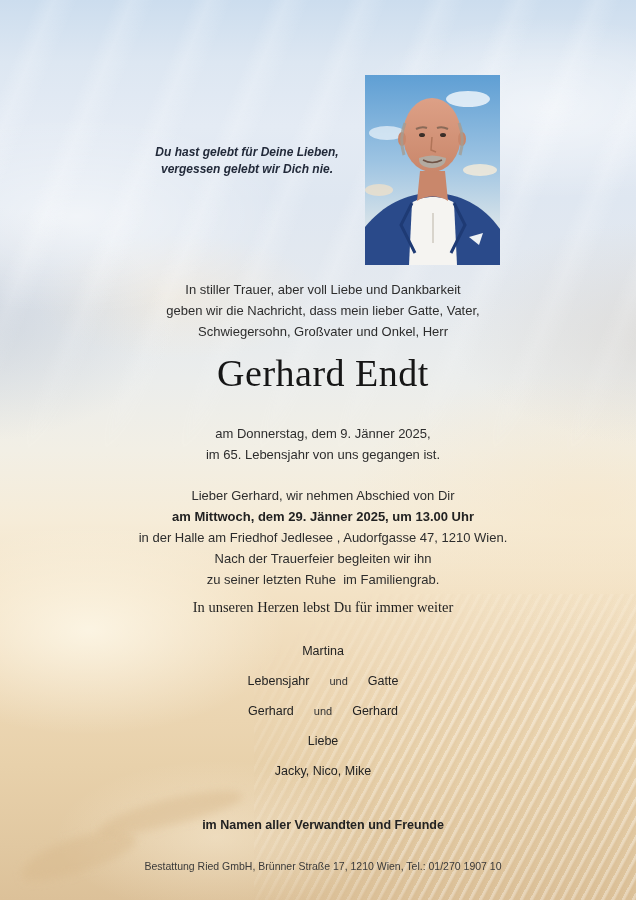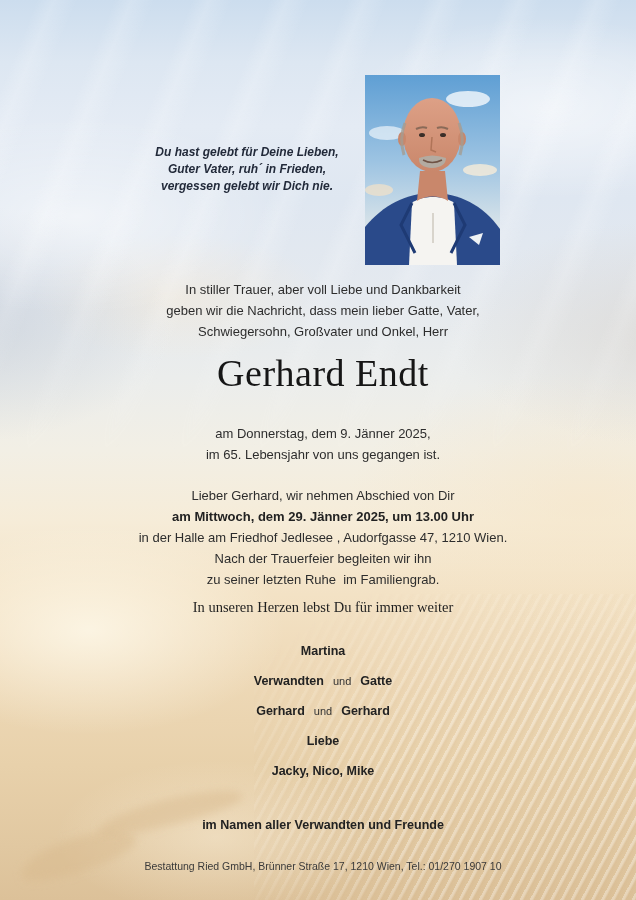--- a/index.html
+++ b/index.html
@@ -64,40 +64,39 @@
     color:#161616;letter-spacing:.5px;
   }
   .death{top:424px;font-size:13px;line-height:20.5px;color:#2d2d2d;}
   .funeral{top:485px;font-size:13px;line-height:21px;color:#2d2d2d;}
   .funeral .bold{font-weight:bold;color:#222;}
   .memorial{
     top:599px;font-family:"Liberation Serif",serif;font-size:14.5px;color:#1f1f1f;
   }
   .family{top:641px;}
   .family-line{line-height:20px;margin-bottom:10px;font-size:12.5px;}
-  .family-line .fam-name{font-weight:bold;color:#222;}
+  .family-line .fam-name{font-weight:normal;color:#222;}
   .family-line .conj{font-weight:400;font-size:11px;color:#333;}
-  .family-line span + span{margin-left:9px;text-align:right;}
+  .family-line span + span{margin-left:20px;text-align:right;}
   .closing{top:818px;font-size:12.5px;font-weight:bold;color:#222;}
   .footer{top:860px;font-size:10.5px;color:#3a3a3a;}
   .keep-space{white-space:pre-wrap;}
 </style>
 </head>
 <body>
 
 <div class="card">
 
   <div class="rays"></div>
   <div class="wheat-streaks"></div>
   <div class="wheat-ear ear1"></div>
   <div class="wheat-ear ear2"></div>
 
   <div class="poem">
     <div>Du hast gelebt für Deine Lieben,</div>
-    <div>Guter Vater, ruh´ in Frieden,</div>
     <div>vergessen gelebt wir Dich nie.</div>
   </div>
 
   <svg class="photo" viewBox="0 0 135 190">
     <defs>
       <linearGradient id="sky" x1="0" y1="0" x2="0" y2="1">
         <stop offset="0" stop-color="#5f9fd4"></stop>
         <stop offset="0.45" stop-color="#9cc3e2"></stop>
         <stop offset="0.8" stop-color="#d9e4e9"></stop>
         <stop offset="1" stop-color="#e8e0d2"></stop>
@@ -161,21 +160,21 @@
     <div class="bold">am Mittwoch, dem 29. Jänner 2025, um 13.00 Uhr</div>
     <div>in der Halle am Friedhof Jedlesee , Audorfgasse 47, 1210 Wien.</div>
     <div>Nach der Trauerfeier begleiten wir ihn</div>
     <div class="keep-space">zu seiner letzten Ruhe  im Familiengrab.</div>
   </div>
 
   <div class="txt memorial">In unseren Herzen lebst Du für immer weiter</div>
 
   <div class="txt family">
       <div class="family-line"><span class="fam-name">Martina</span></div>
-      <div class="family-line"><span class="fam-name">Verwandten</span><span class="conj">und</span><span class="fam-name">Gatte</span></div>
+      <div class="family-line"><span class="fam-name">Lebensjahr</span><span class="conj">und</span><span class="fam-name">Gatte</span></div>
       <div class="family-line"><span class="fam-name">Gerhard</span><span class="conj">und</span><span class="fam-name">Gerhard</span></div>
       <div class="family-line"><span class="fam-name">Liebe</span></div>
       <div class="family-line"><span class="fam-name">Jacky, Nico, Mike</span></div>
     </div>
 
   <div class="txt closing">im Namen aller Verwandten und Freunde</div>
 
   <div class="txt footer">Bestattung Ried GmbH, Brünner Straße 17, 1210 Wien, Tel.: 01/270 1907 10</div>
 
 </div>

